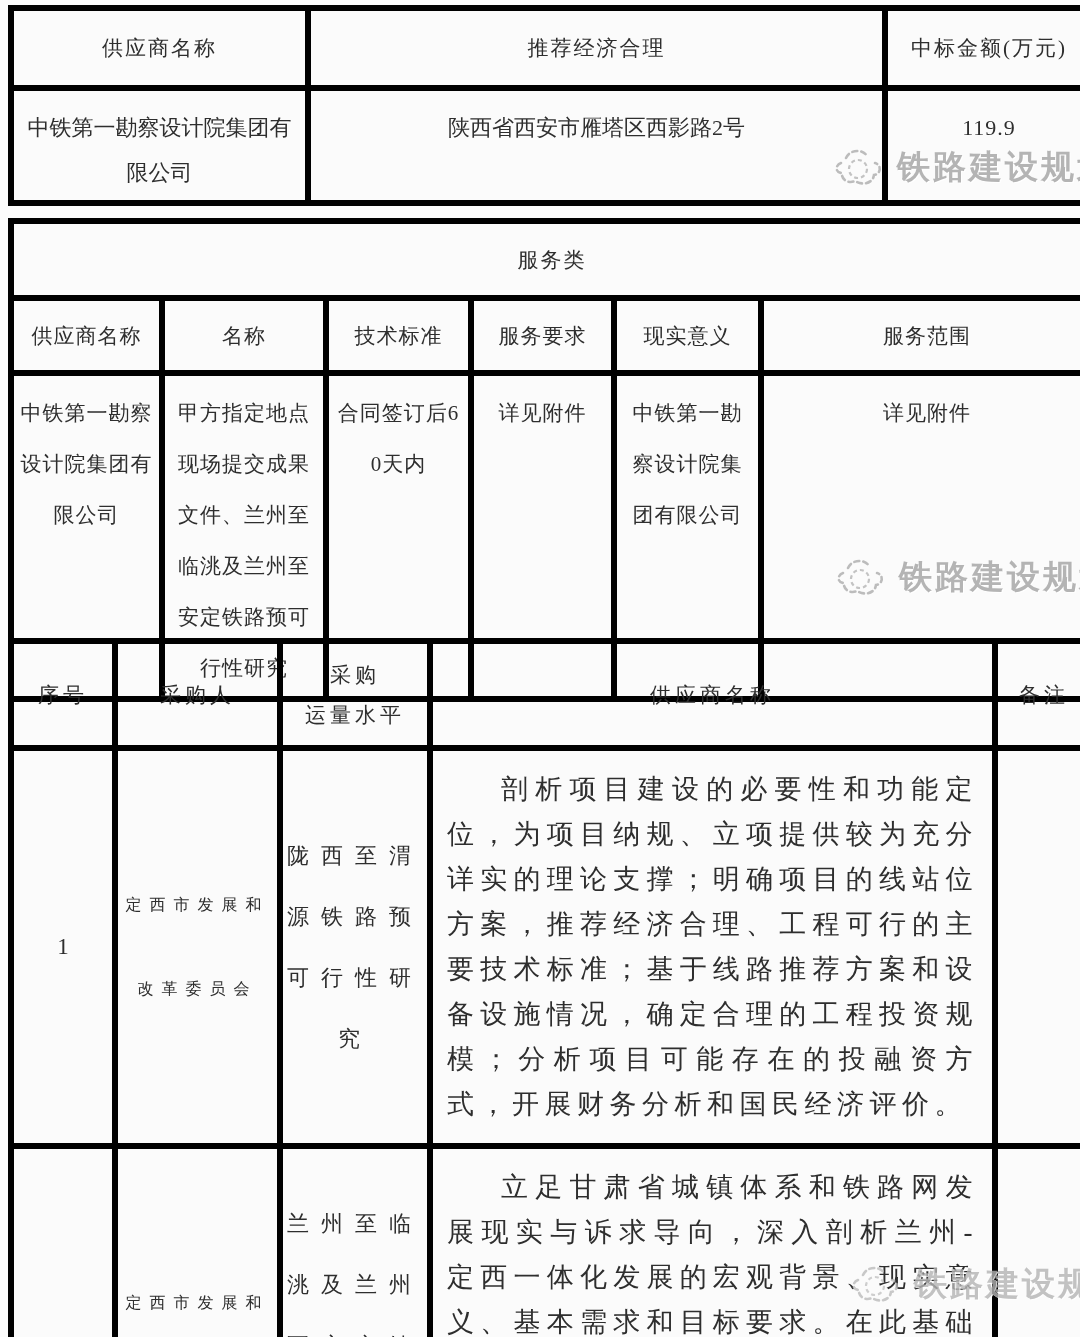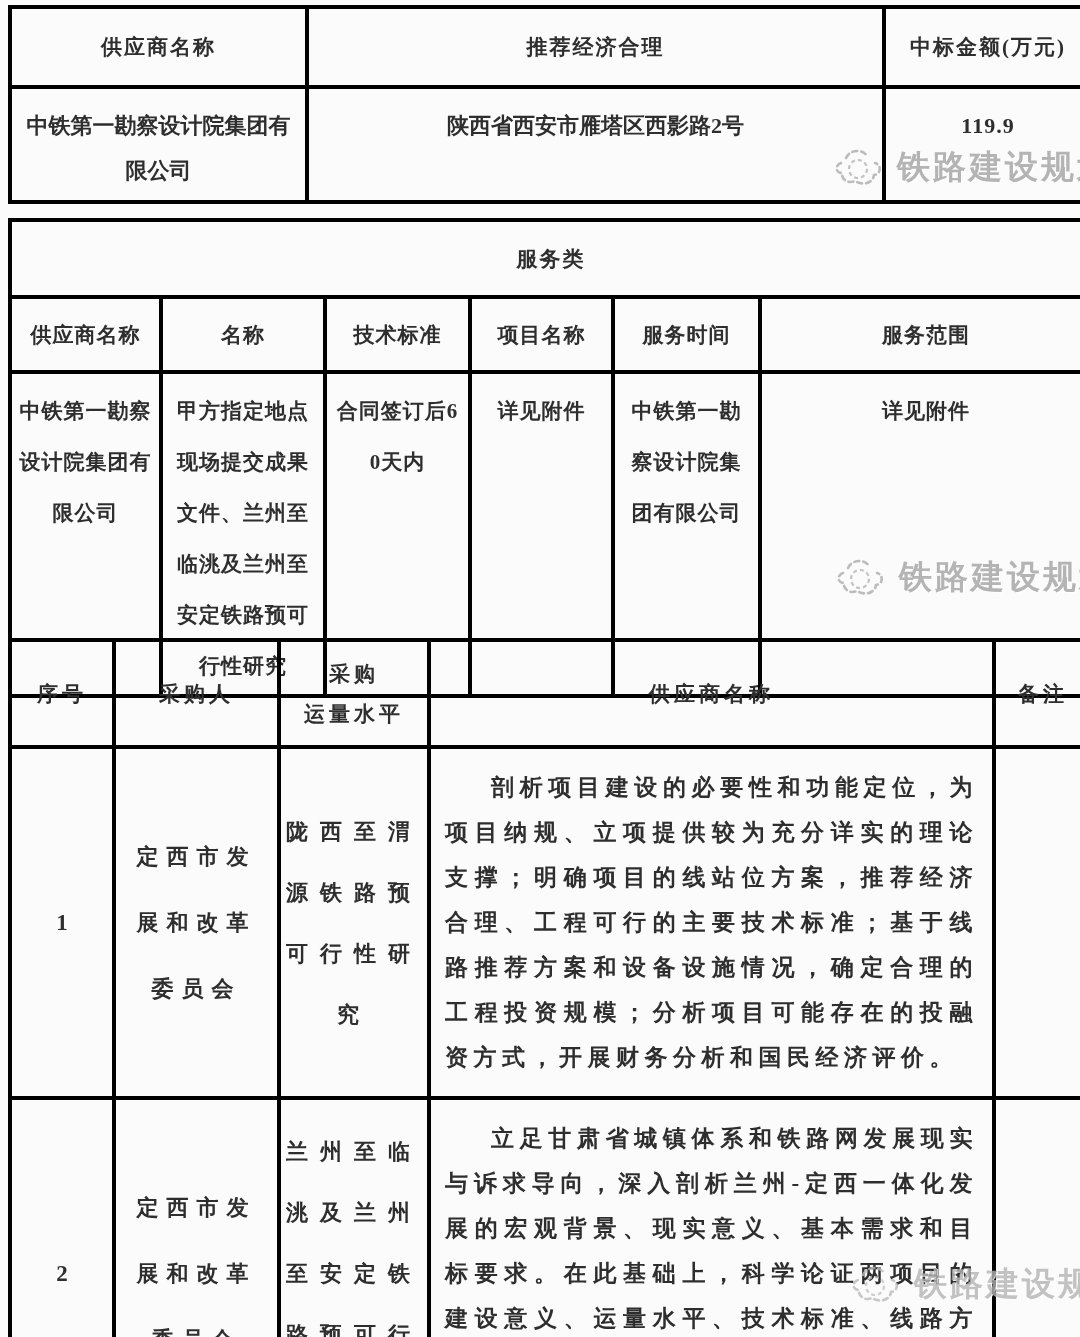--- a/index.html
+++ b/index.html
@@ -11,22 +11,22 @@
     font-family:"Liberation Serif","DejaVu Serif",serif;
     color:#2e2e2e;
   }
   table{
     border-collapse:collapse;
     table-layout:fixed;
     position:absolute;
     background:transparent;
   }
   td,th{
-    border:4px solid #000000;
-    font-weight:bold;
+    border:6px solid #000000;
+    font-weight:normal;
     text-align:center;
     vertical-align:middle;
     padding:2px 6px;
     overflow:hidden;
     word-break:break-all;
   }
   tr.thick-bottom td, tr.thick-bottom th{border-bottom-width:3px;}
 
   
   #t1{left:8px;top:5px;width:1082px;}
@@ -41,27 +41,27 @@
   #t2 .hrow{height:75px;font-size:21px;letter-spacing:1px;}
   #t2 .drow{height:255px;}
   #t2 .drow td{vertical-align:top;padding-top:12px;line-height:51px;font-size:21px;letter-spacing:1px;}
 
   
   #t3{left:8px;top:638px;width:1082px;}
   #t3 .hrow{height:107px;font-size:21px;letter-spacing:4px;line-height:40px;white-space:pre-line;}
   #t3 .r1{height:315px;}
   #t3 .r2{height:265px;}
   #t3 .no{font-size:23px;}
-  #t3 .purchaser{font-size:22px;letter-spacing:8px;line-height:66px;}
+  #t3 .purchaser{font-size:16px;letter-spacing:8px;line-height:84px;}
   #t3 .project{font-size:22px;letter-spacing:12px;line-height:61px;padding:2px 2px;}
   #t3 .summary{
     text-align:justify;
     text-align-last:left;
     vertical-align:middle;
-    font-size:23px;
+    font-size:27px;
     letter-spacing:5.5px;
     line-height:45px;
     padding:16px 14px;
     text-indent:2em;
   }
 
   
   .watermark{
     position:absolute;
     display:flex;
@@ -116,22 +116,22 @@
       <col style="width:332px">
   </colgroup>
   <tbody>
       <tr class="trow thick-bottom">
     <th colspan="6">服务类</th>
   </tr>
   <tr class="hrow thick-bottom">
     <th>供应商名称</th>
     <th>名称</th>
     <th>技术标准</th>
-    <th>项目名称</th>
-    <th>服务时间</th>
+    <th>服务要求</th>
+    <th>现实意义</th>
     <th>服务范围</th>
   </tr>
   <tr class="drow">
     <td>中铁第一勘察设计院集团有限公司</td>
     <td>甲方指定地点现场提交成果文件、兰州至临洮及兰州至安定铁路预可行性研究</td>
     <td>合同签订后60天内</td>
     <td>详见附件</td>
     <td>中铁第一勘察设计院集团有限公司</td>
     <td>详见附件</td>
   </tr>

